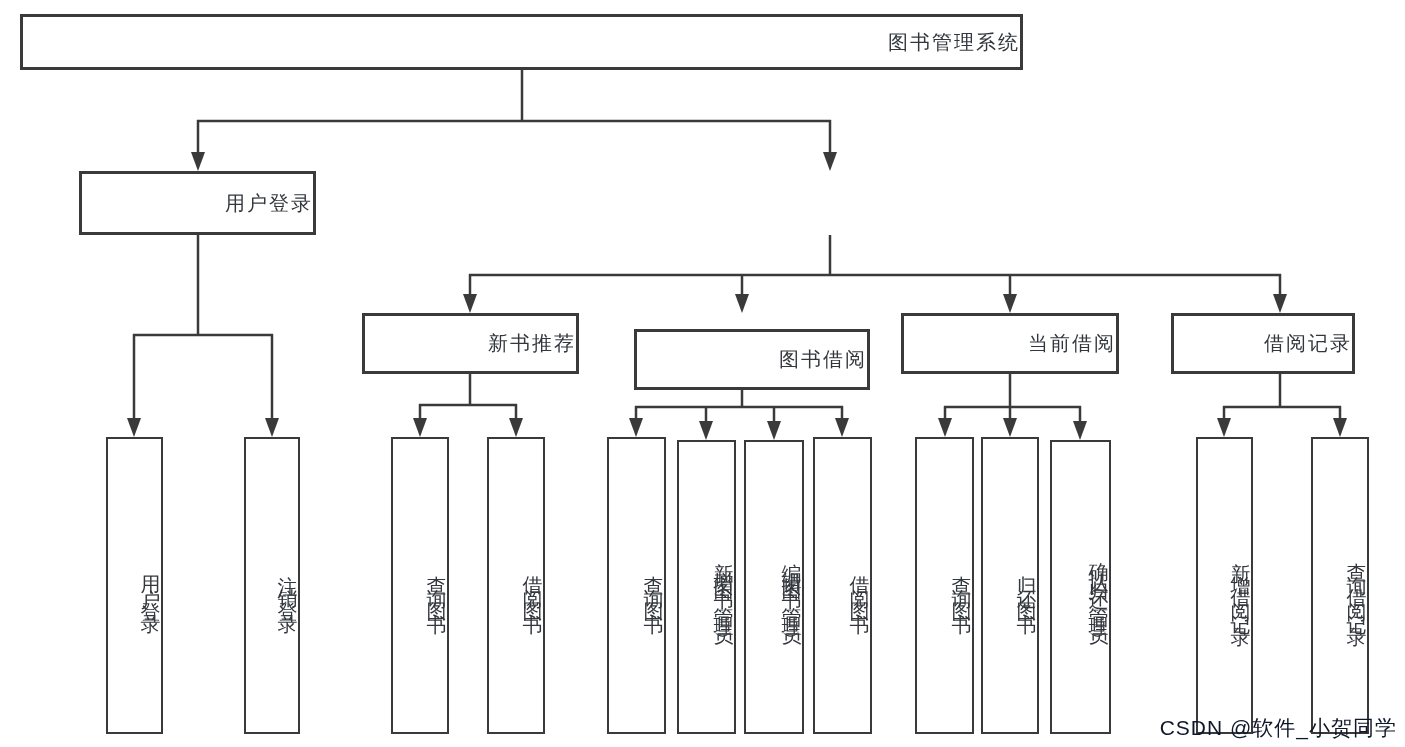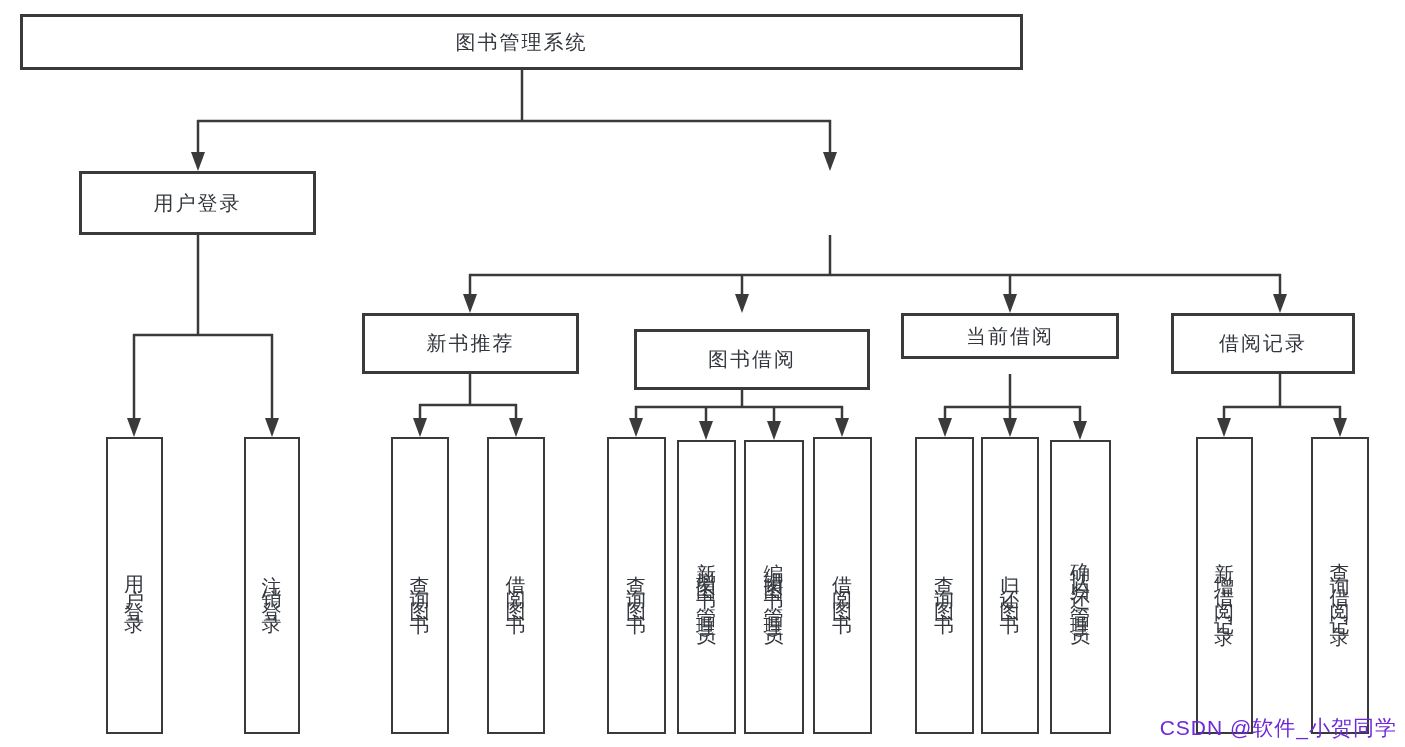--- a/index.html
+++ b/index.html
@@ -18,41 +18,41 @@
     width: 1405px; height: 747px;
     z-index: 1;
   }
   .node {
     position: absolute;
     background: #ffffff;
     border: 3px solid #3a3a3a;
     box-sizing: border-box;
     display: flex;
     align-items: center;
-    justify-content: center;
+    justify-content: flex-end;
     z-index: 2;
   }
   .hbox { font-size: 20px; letter-spacing: 2px; }
   .vbox { border-width: 2.5px; }
   .vbox span {
     writing-mode: vertical-rl;
     text-orientation: mixed;
     font-size: 20px;
     letter-spacing: 13px;
     line-height: 1;
     white-space: nowrap;
   }
   .vbox.long span { letter-spacing: 9px; }
   .watermark {
     position: absolute;
     right: 8px;
     bottom: 5px;
     font-size: 21px;
     letter-spacing: 1px;
-    color: #6d28d9;
+    color: #0f172a;
     z-index: 5;
     white-space: nowrap;
   }
 </style>
 </head>
 <body>
 
 <div class="canvas">
 
   <svg class="connectors" viewBox="0 0 1405 747" fill="none">
@@ -128,21 +128,21 @@
   <div class="node hbox" style="left:79px; top:171px; width:237px; height:64px">
     <span>用户登录</span>
   </div>
 
   <div class="node hbox" style="left:362px; top:313px; width:217px; height:61px">
     <span>新书推荐</span>
   </div>
   <div class="node hbox" style="left:634px; top:329px; width:236px; height:61px">
     <span>图书借阅</span>
   </div>
-  <div class="node hbox" style="left:901px; top:313px; width:218px; height:46px">
+  <div class="node hbox" style="left:901px; top:313px; width:218px; height:61px">
     <span>当前借阅</span>
   </div>
   <div class="node hbox" style="left:1171px; top:313px; width:184px; height:61px">
     <span>借阅记录</span>
   </div>
 
   <div class="node vbox" style="left:106px; top:437px; width:57px; height:297px">
     <span>用户登录</span>
   </div>
   <div class="node vbox" style="left:244px; top:437px; width:56px; height:297px">

